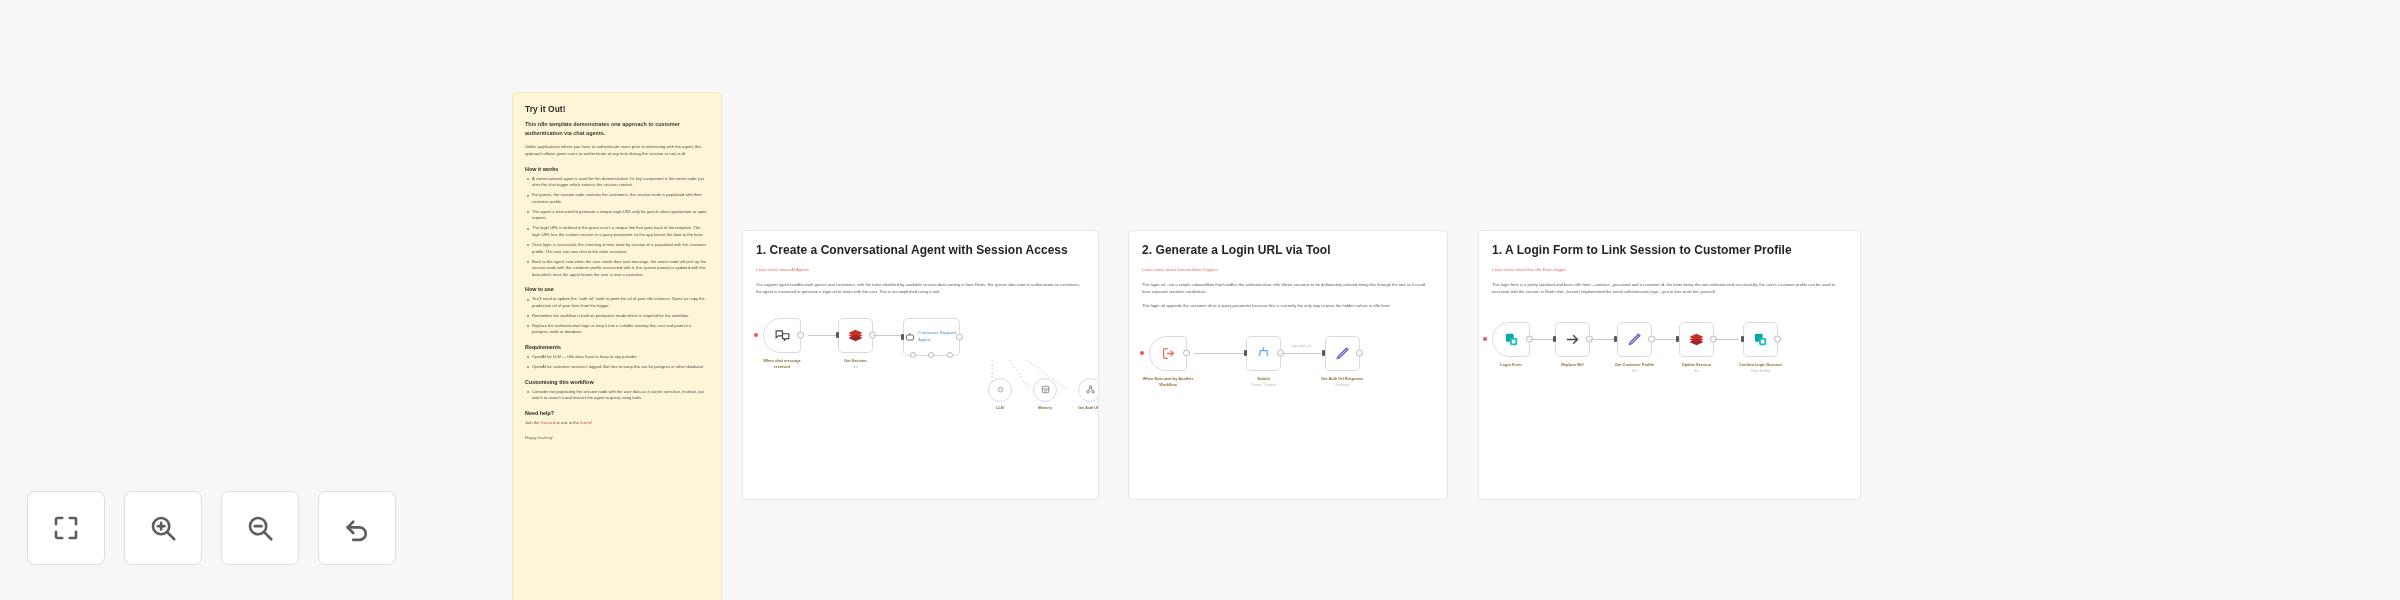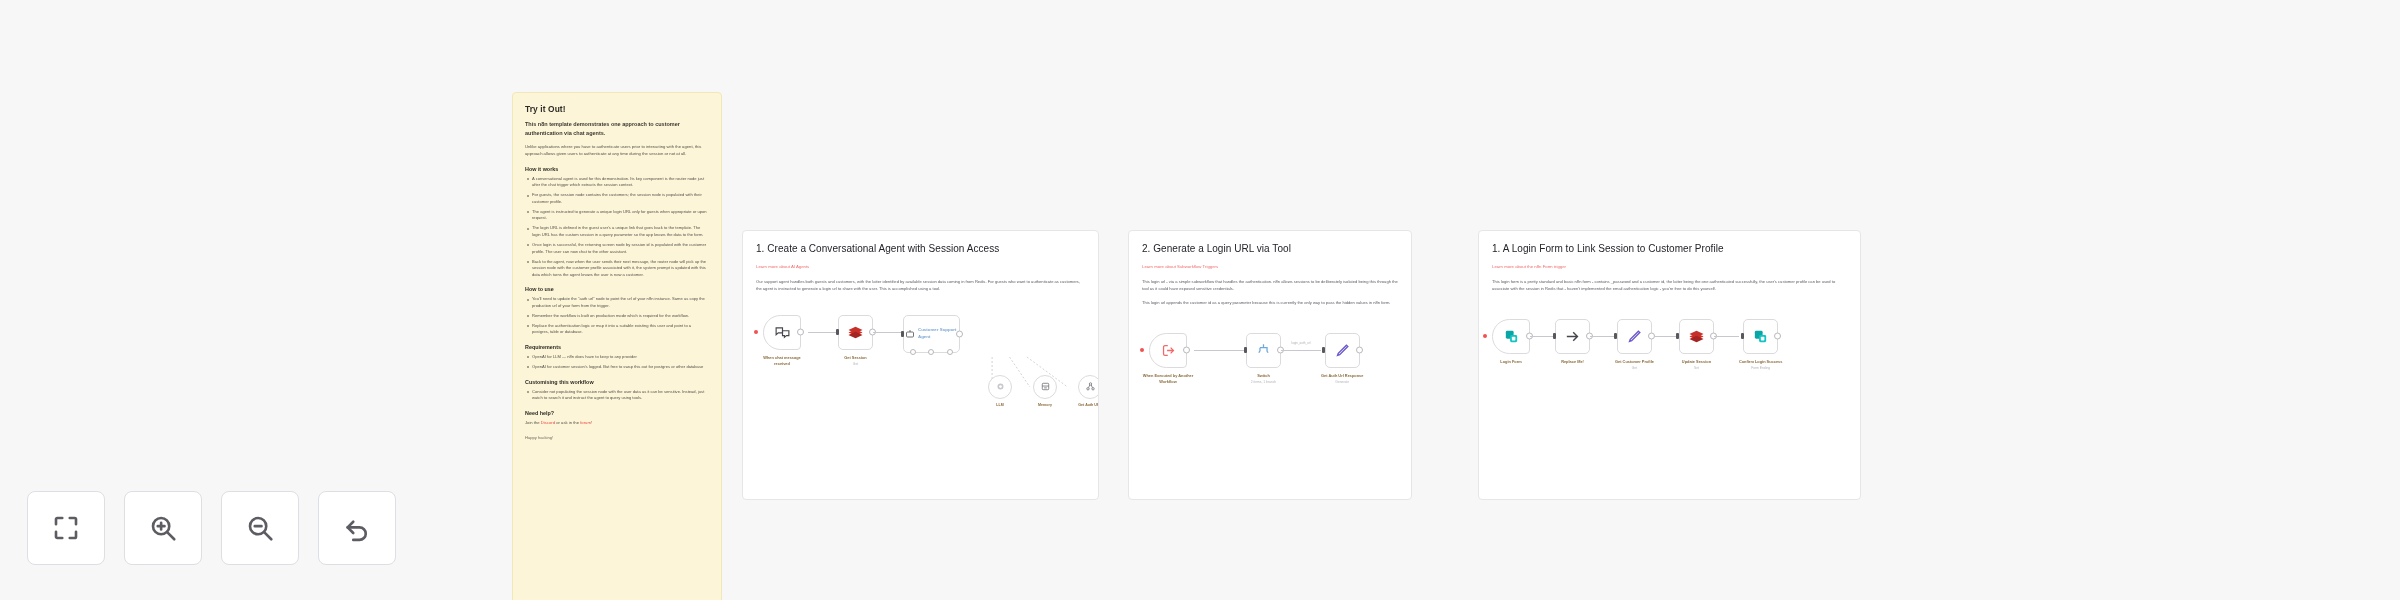--- a/index.html
+++ b/index.html
@@ -55,24 +55,24 @@
   
   .card {
     position: absolute; top: 230px;
     background: #ffffff;
     border: 1px solid #e6e6e8;
     border-radius: 4px;
     padding: 12px 13px;
     overflow: hidden;
   }
   #card-1 { left: 742px;  width: 357px; height: 270px; }
-  #card-2 { left: 1128px; width: 284px; height: 270px; }
+  #card-2 { left: 1128px; width: 320px; height: 270px; }
   #card-3 { left: 1478px; width: 383px; height: 270px; }
 
-  .card h2 { font-size: 10px; font-weight: normal; color: #23232a; letter-spacing: .05px; }
+  .card h2 { font-size: 12px; font-weight: bold; color: #23232a; letter-spacing: .05px; }
   .card .sublink { font-size: 4.3px; color: #f06a6a; margin-top: 5px; display: inline-block; }
   .card p { font-size: 4.1px; line-height: 1.7; color: #5b5b63; margin-top: 7px; }
 
   
   .flow { position: relative; margin-top: 22px; height: 140px; }
   .row { display: flex; align-items: flex-start; }
 
   .node-wrap { position: relative; display: flex; flex-direction: column; align-items: center; }
   .node {
     position: relative;

